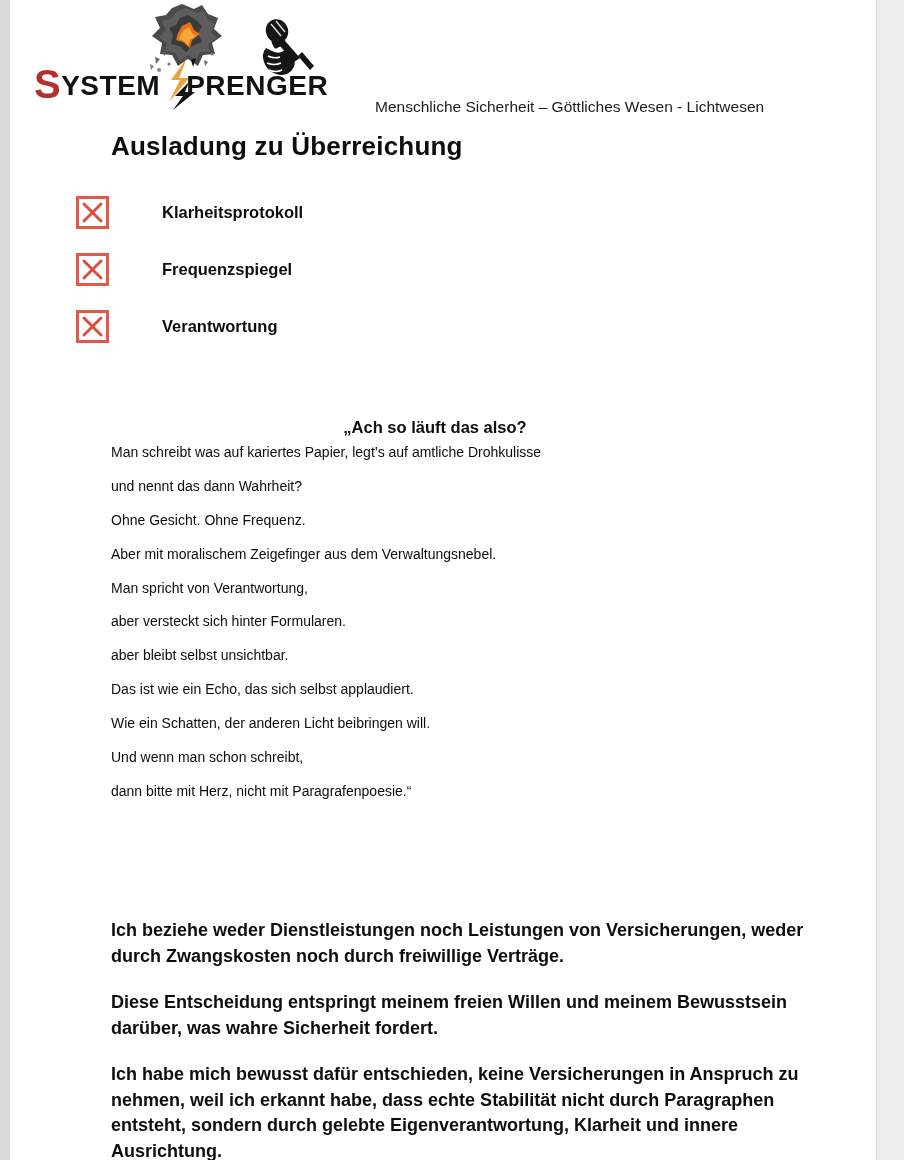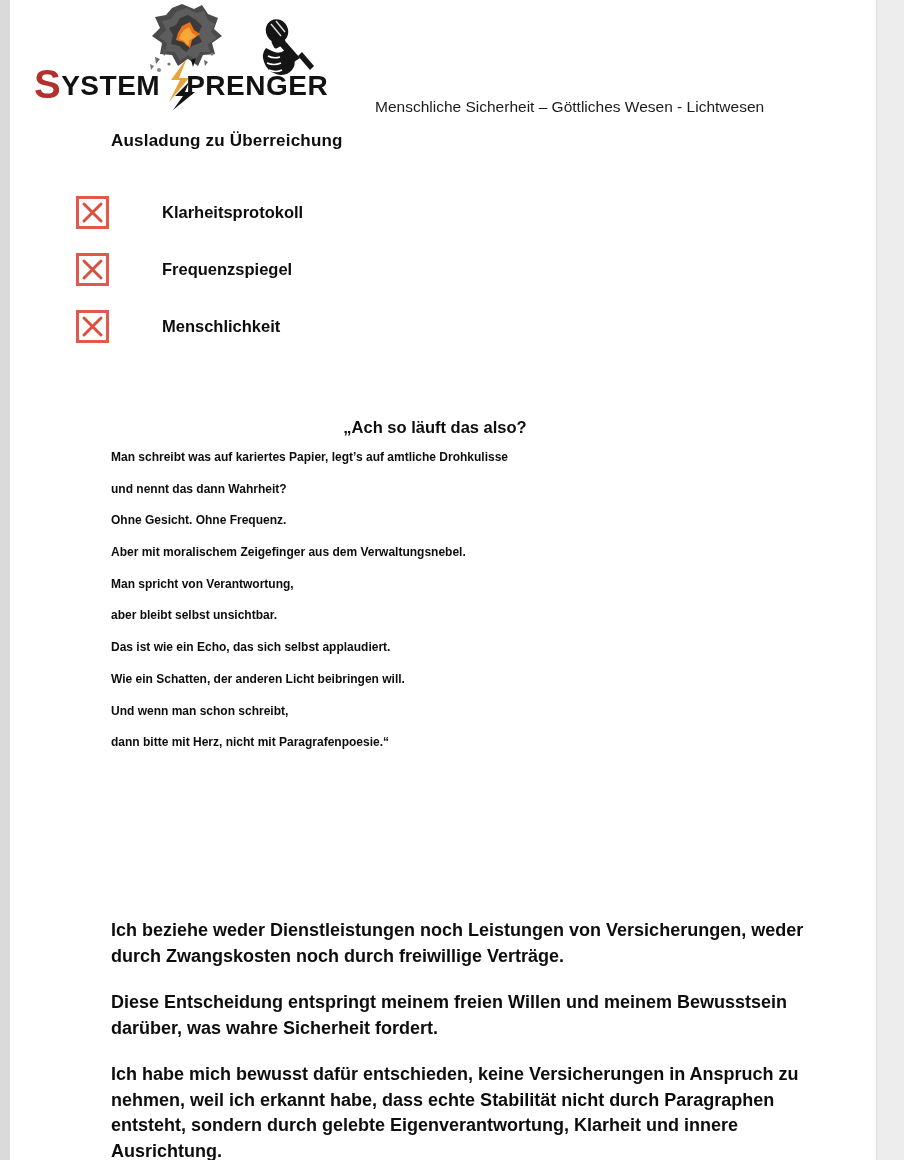--- a/index.html
+++ b/index.html
@@ -120,21 +120,21 @@
     color: #1b1b1b;
     white-space: nowrap;
     font-family: "Liberation Sans", sans-serif;
   }
 
   
   #doc-title {
     position: absolute;
     left: 101px;
     top: 131px;
-    font-size: 17px;
+    font-size: 26px;
     font-weight: bold;
     color: #0d0d0d;
     letter-spacing: 0.2px;
     white-space: nowrap;
   }
 
   
   #checklist {
     position: absolute;
     left: 66px;
@@ -175,26 +175,26 @@
     left: 101px;
     top: 418px;
     width: 700px;
   }
   #poem-opening {
     font-size: 16.5px;
     font-weight: bold;
     color: #0d0d0d;
     text-align: center;
     width: 648px;
-    margin-bottom: 14px;
+    margin-bottom: 8px;
     white-space: nowrap;
   }
   .poem-line {
-    font-size: 12px;
-    font-weight: bold;
+    font-size: 14px;
+    font-weight: normal;
     color: #0d0d0d;
     margin-bottom: 18.5px;
     white-space: nowrap;
     line-height: 1.1;
   }
 
   
   #statements {
     position: absolute;
     left: 101px;
@@ -291,31 +291,32 @@
         </span>
         <span class="check-label">Frequenzspiegel</span>
       </div>
 
       <div class="check-row">
         <span class="check-box">
           <svg width="27" height="27" viewBox="0 0 27 27" xmlns="http://www.w3.org/2000/svg">
             <path d="M5 5 L22 22 M22 5 L5 22" stroke="#d9503f" stroke-width="3" stroke-linecap="round"></path>
           </svg>
         </span>
-        <span class="check-label">Menschlichkeit</span>
+        <span class="check-label">Verantwortung</span>
       </div>
     </div>
 
     <div id="poem">
       <div id="poem-opening">„Ach so läuft das also?</div>
       <div class="poem-line">Man schreibt was auf kariertes Papier, legt’s auf amtliche Drohkulisse</div>
       <div class="poem-line">und nennt das dann Wahrheit?</div>
       <div class="poem-line">Ohne Gesicht. Ohne Frequenz.</div>
       <div class="poem-line">Aber mit moralischem Zeigefinger aus dem Verwaltungsnebel.</div>
       <div class="poem-line">Man spricht von Verantwortung,</div>
+      <div class="poem-line">aber versteckt sich hinter Formularen.</div>
       <div class="poem-line">aber bleibt selbst unsichtbar.</div>
       <div class="poem-line">Das ist wie ein Echo, das sich selbst applaudiert.</div>
       <div class="poem-line">Wie ein Schatten, der anderen Licht beibringen will.</div>
       <div class="poem-line">Und wenn man schon schreibt,</div>
       <div class="poem-line">dann bitte mit Herz, nicht mit Paragrafenpoesie.“</div>
     </div>
 
     <div id="statements">
       <p class="statement">Ich beziehe weder Dienstleistungen noch Leistungen von Versicherungen, weder durch Zwangskosten noch durch freiwillige Verträge.</p>
       <p class="statement">Diese Entscheidung entspringt meinem freien Willen und meinem Bewusstsein darüber, was wahre Sicherheit fordert.</p>

